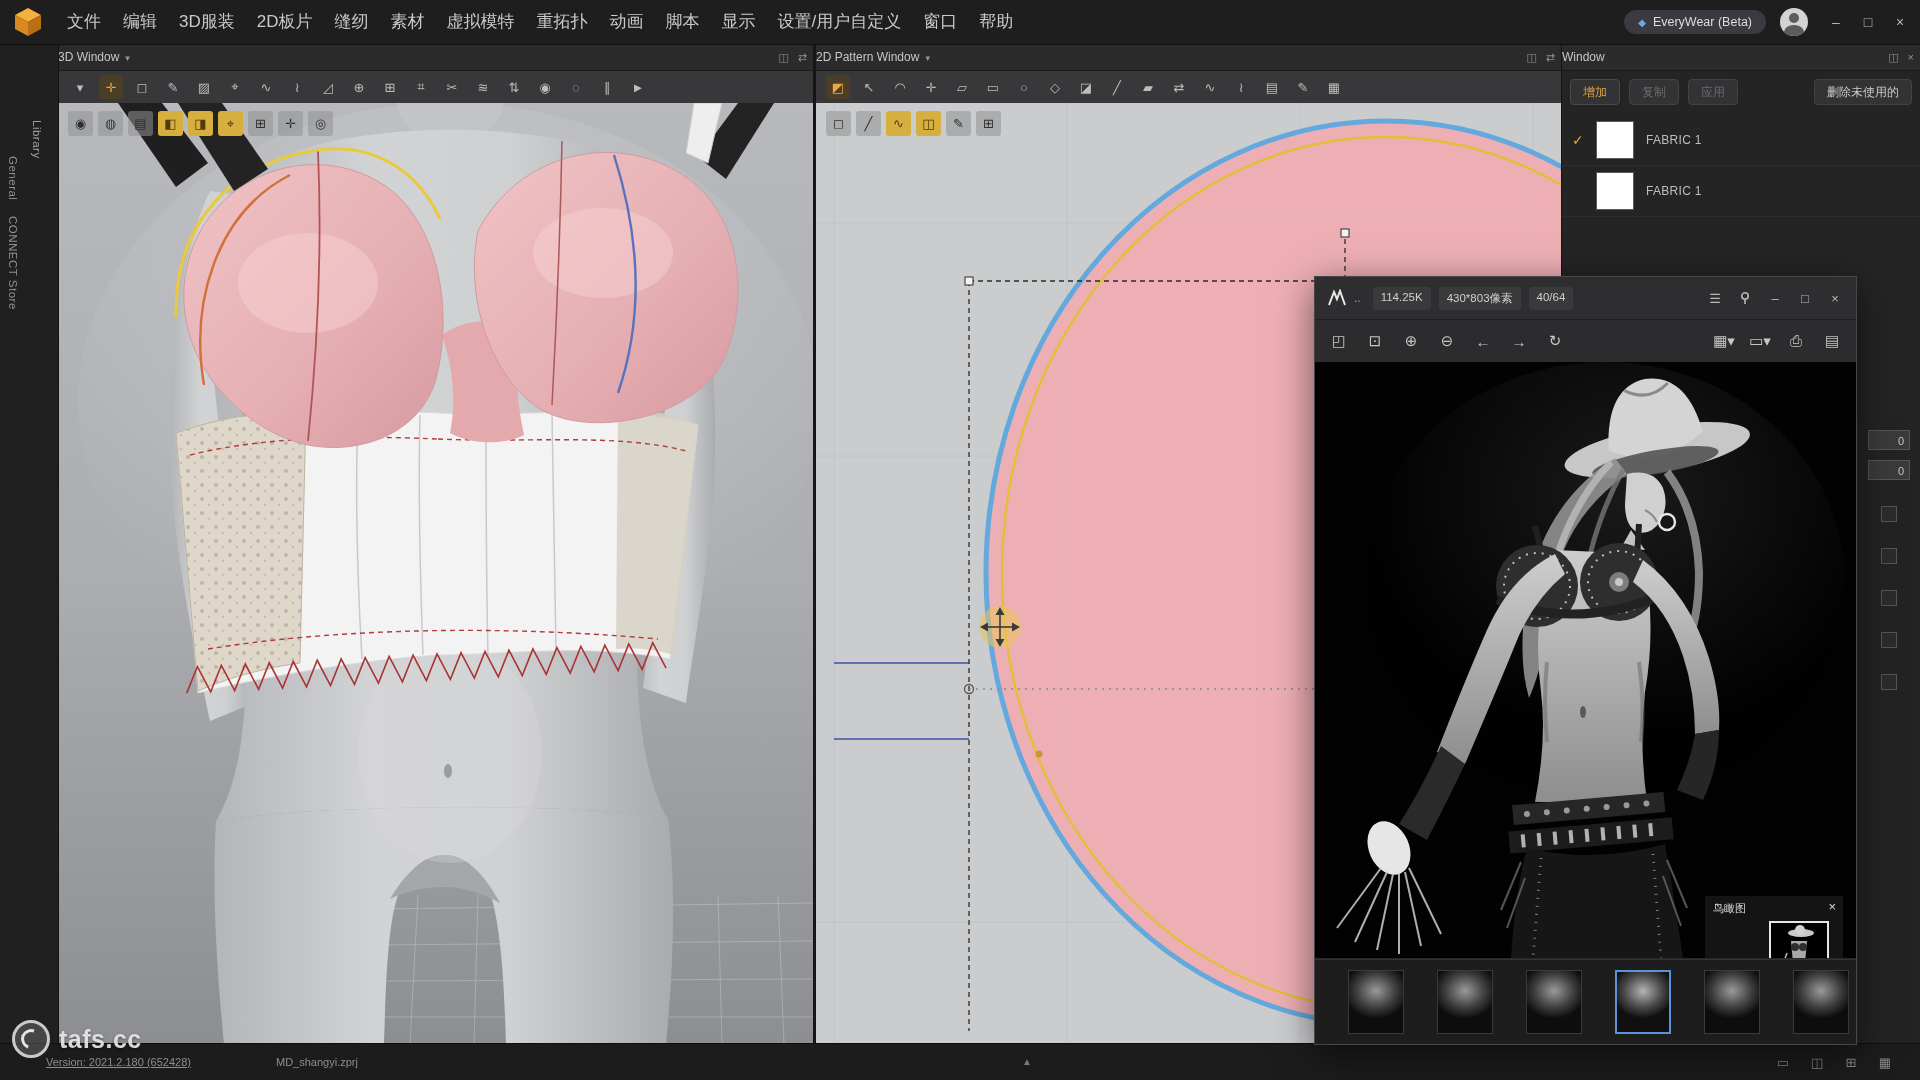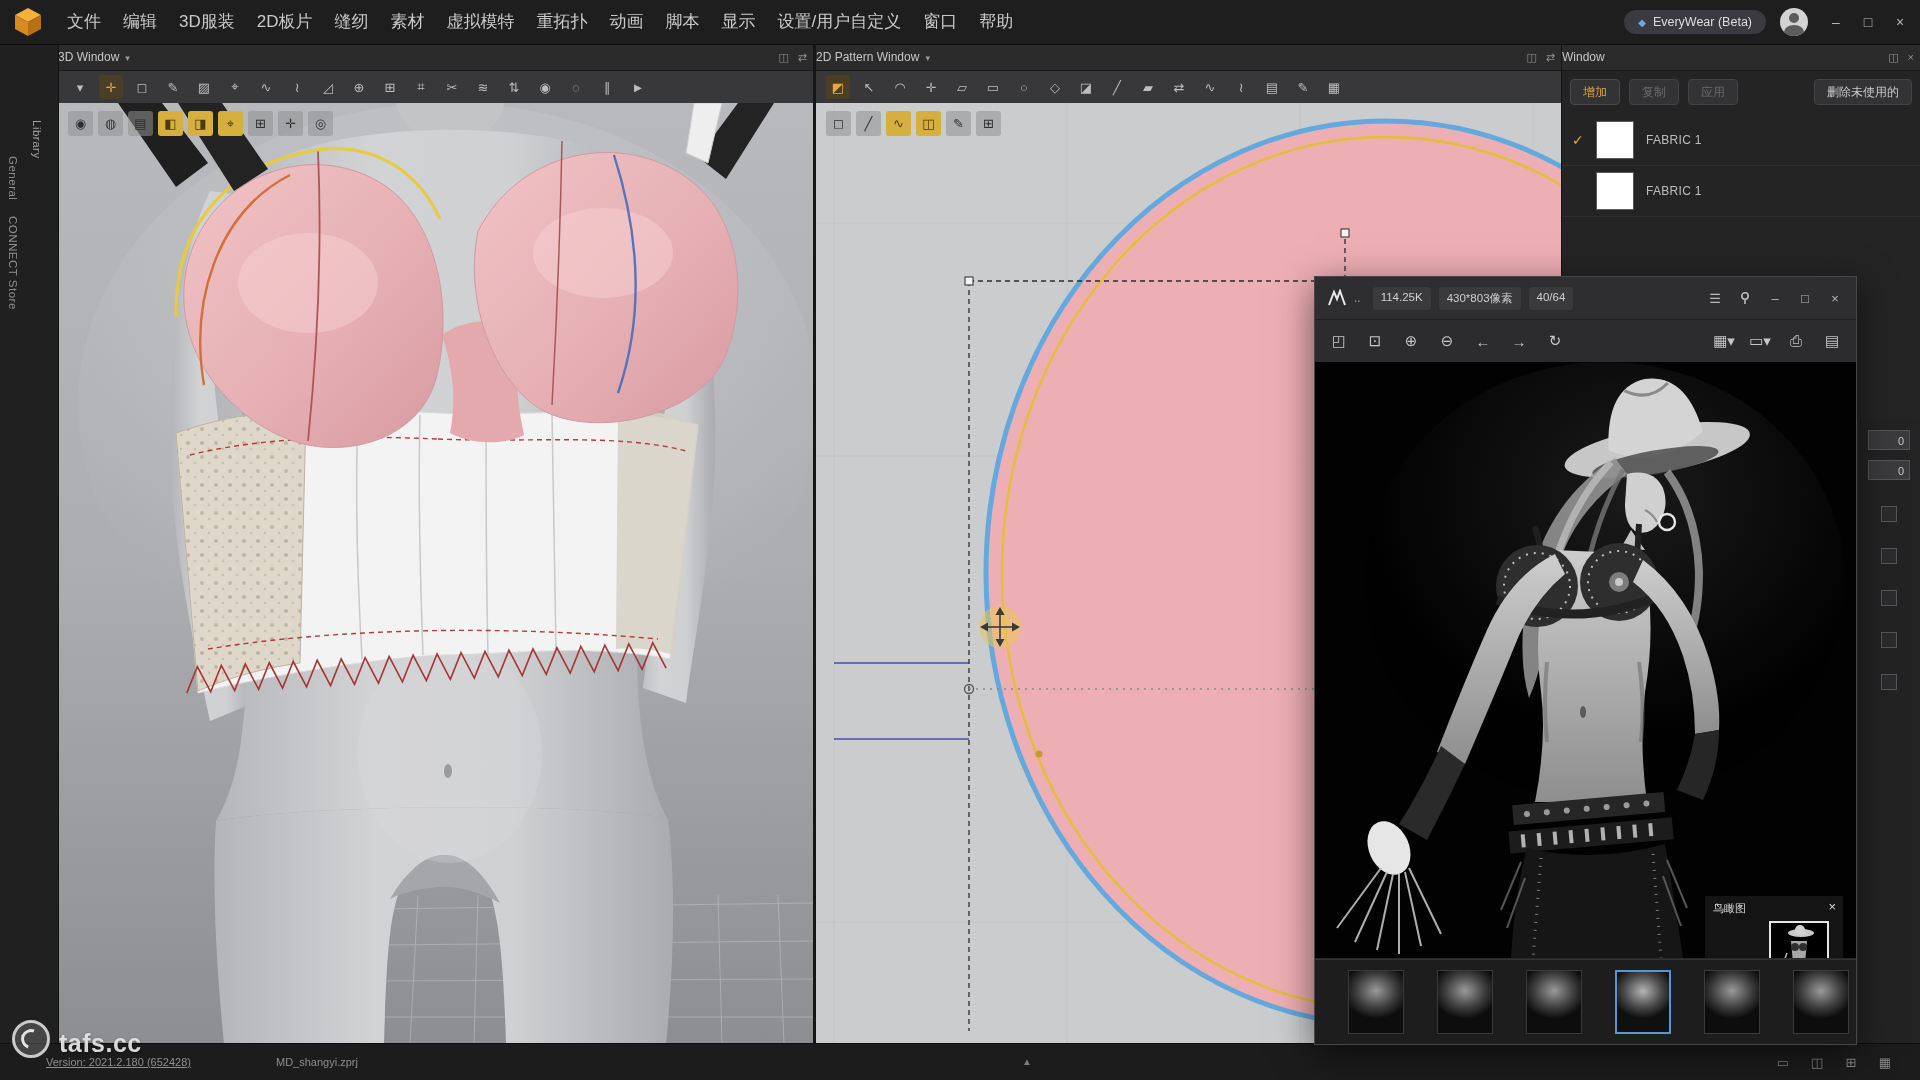--- a/index.html
+++ b/index.html
@@ -88,21 +88,21 @@
 
   
   .statusbar{position:absolute;left:0;bottom:0;width:1920px;height:36px;background:#1c1c1d;border-top:1px solid #0e0e0e;z-index:30;}
   .sb-version{position:absolute;left:46px;top:0;line-height:36px;font-size:11px;color:#8e8e8e;text-decoration:underline;}
   .sb-file{position:absolute;left:244px;top:0;line-height:36px;font-size:11px;color:#8e8e8e;margin-left:32px;}
   .sb-expand{position:absolute;left:1022px;top:0;line-height:36px;font-size:10px;color:#7a7a7a;}
   .sb-icons{position:absolute;right:26px;top:0;height:36px;display:flex;gap:16px;align-items:center;}
   .sb-icons .tool{width:18px;height:18px;font-size:13px;color:#8a8a8a;}
 
   
-  .watermark{position:absolute;left:12px;top:1020px;display:flex;align-items:flex-end;gap:9px;z-index:50;opacity:0.95;}
+  .watermark{position:absolute;left:12px;top:1020px;display:flex;align-items:center;gap:9px;z-index:50;opacity:0.95;}
   .wm-logo{width:38px;height:38px;border:3px solid #d4d4d4;border-radius:50%;background:rgba(150,150,150,0.35);position:relative;box-sizing:border-box;}
   .wm-logo::after{content:"";position:absolute;inset:6px;border:3px solid transparent;border-top-color:#efefef;border-left-color:#efefef;border-radius:50%;transform:rotate(-25deg);}
   .wm-text{font-size:25px;font-weight:bold;color:#e3e3e3;text-shadow:0 1px 3px rgba(0,0,0,0.45);letter-spacing:0.5px;}
 </style>
 </head>
 <body>
 
 <div id="app">
 
   <div class="topbar">

